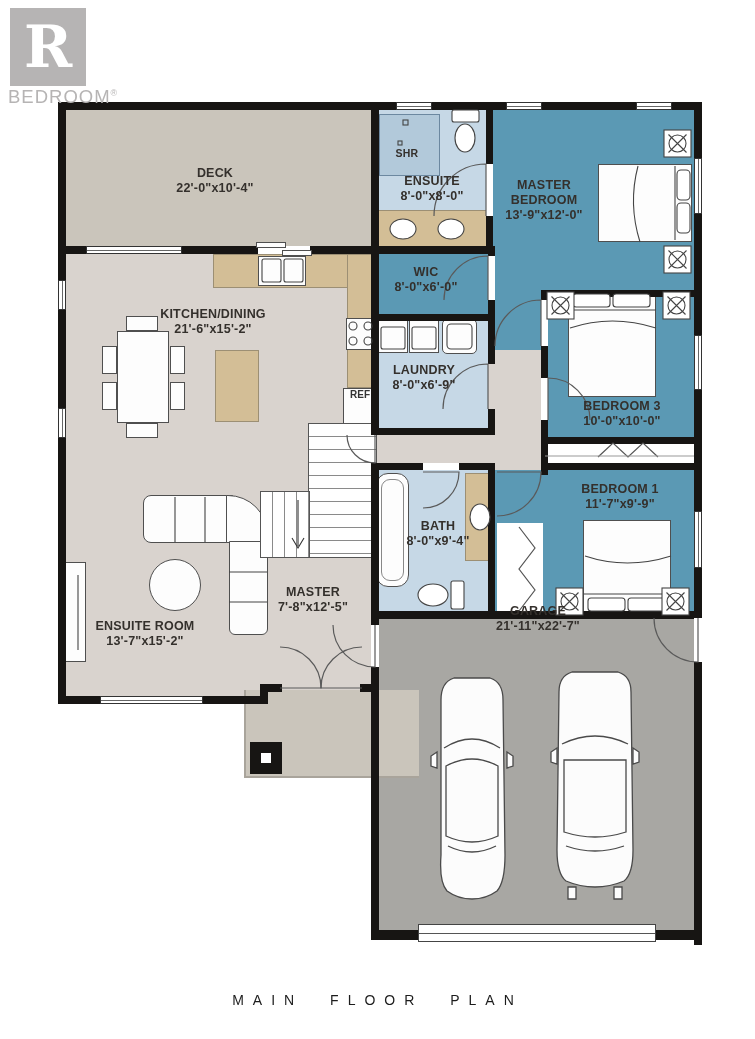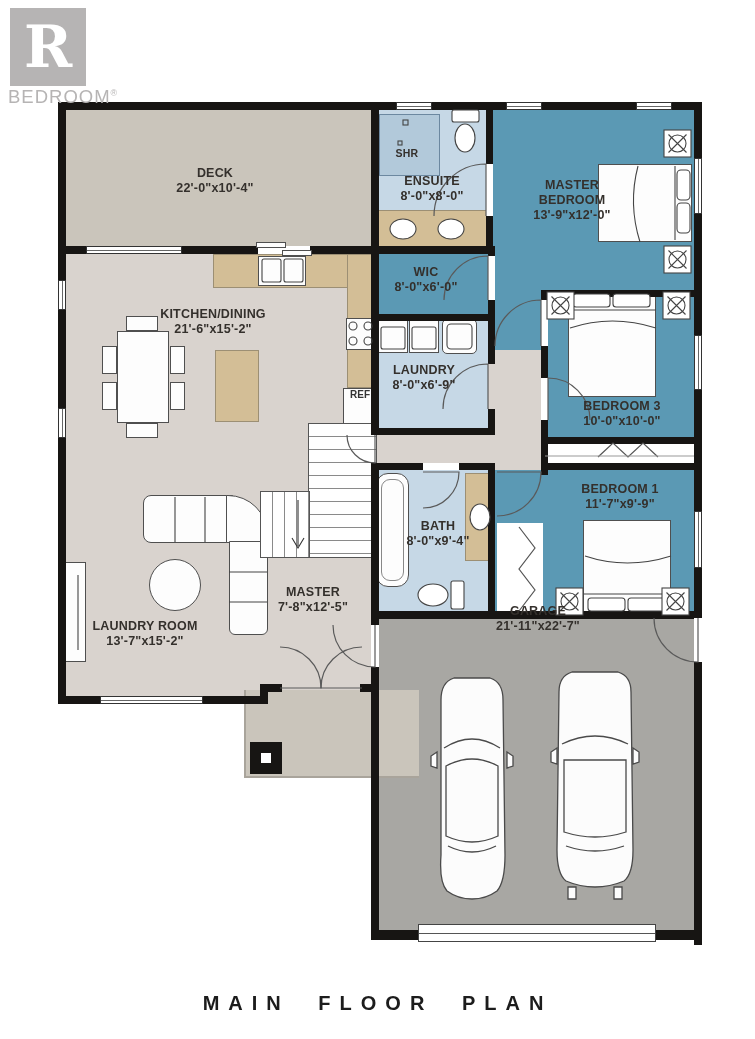--- a/index.html
+++ b/index.html
@@ -13,21 +13,21 @@
   .win.h::after{content:'';position:absolute;left:0;right:0;top:50%;height:1px;background:#666;}
   .win.v::after{content:'';position:absolute;top:0;bottom:0;left:50%;width:1px;background:#666;}
   .tan{position:absolute;background:var(--counter-tan);border:1px solid #9c8f74;box-sizing:border-box;}
   .wf{position:absolute;background:#fdfdfd;border:1.4px solid #4f4f4f;box-sizing:border-box;}
   .rlabel{position:absolute;transform:translate(-50%,-50%);text-align:center;
           font-weight:bold;font-size:12.5px;line-height:1.18;color:var(--label-gray);
           letter-spacing:.2px;white-space:nowrap;z-index:9;}
   .rlabel.wrap{white-space:normal;width:100px;}
   .tiny{font-size:10.5px;}
   #title{position:absolute;left:50%;top:992px;transform:translateX(-50%);
-         font-size:20px;letter-spacing:9px;word-spacing:14px;color:#1c1c1c;z-index:9;font-weight:bold;}
+         font-size:14px;letter-spacing:9px;word-spacing:14px;color:#1c1c1c;z-index:9;}
   #logo-box{position:absolute;left:10px;top:8px;width:76px;height:78px;background:var(--logo-gray);
             display:flex;align-items:center;justify-content:center;z-index:9;}
   #logo-box span{color:#fff;font-family:"DejaVu Serif", serif;font-weight:bold;font-size:58px;line-height:1;}
   #logo-text{position:absolute;left:8px;top:86px;color:var(--logo-gray);font-size:18.5px;
              letter-spacing:1px;z-index:9;}
   #logo-text sup{font-size:9px;}
   .stair-main{position:absolute;left:308px;top:423px;width:69px;height:135px;
       background:repeating-linear-gradient(180deg,#fff 0 12px,#8a8a8a 12px 13px);
       border:1.2px solid #555;box-sizing:border-box;z-index:3;}
   .stair-land{position:absolute;left:260px;top:491px;width:50px;height:67px;
@@ -274,21 +274,21 @@
     <div>DECK</div>
       <div>22'-0"x10'-4"</div>
   </div>
   <div class="rlabel tiny" style="left:407px;top:153px">
     <div>SHR</div>
   </div>
   <div class="rlabel" style="left:432px;top:189px">
     <div>ENSUITE</div>
       <div>8'-0"x8'-0"</div>
   </div>
-  <div class="rlabel wrap" style="left:572px;top:200px">
+  <div class="rlabel wrap" style="left:544px;top:200px">
     <div>MASTER BEDROOM</div>
       <div>13'-9"x12'-0"</div>
   </div>
   <div class="rlabel" style="left:426px;top:280px">
     <div>WIC</div>
       <div>8'-0"x6'-0"</div>
   </div>
   <div class="rlabel" style="left:213px;top:322px">
     <div>KITCHEN/DINING</div>
       <div>21'-6"x15'-2"</div>
@@ -303,21 +303,21 @@
   </div>
   <div class="rlabel" style="left:620px;top:497px">
     <div>BEDROOM 1</div>
       <div>11'-7"x9'-9"</div>
   </div>
   <div class="rlabel" style="left:438px;top:534px">
     <div>BATH</div>
       <div>8'-0"x9'-4"</div>
   </div>
   <div class="rlabel" style="left:145px;top:634px">
-    <div>LAUNDRY ROOM</div>
+    <div>ENSUITE ROOM</div>
       <div>13'-7"x15'-2"</div>
   </div>
   <div class="rlabel" style="left:313px;top:600px">
     <div>MASTER</div>
       <div>7'-8"x12'-5"</div>
   </div>
   <div class="rlabel" style="left:538px;top:619px">
     <div>GARAGE</div>
       <div>21'-11"x22'-7"</div>
   </div>

